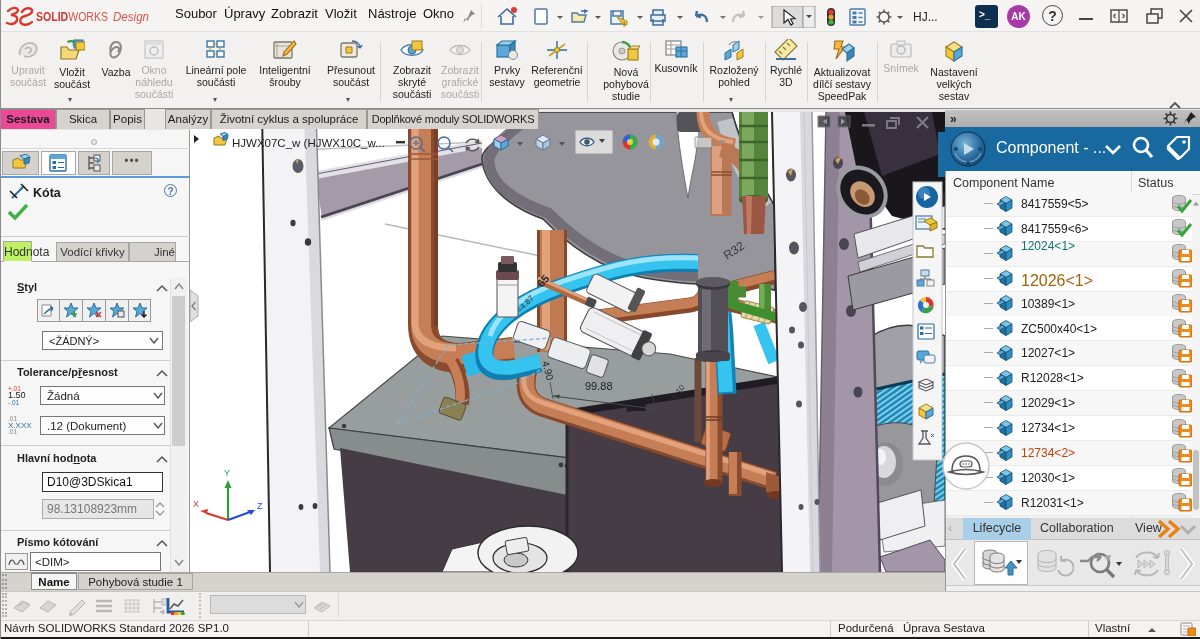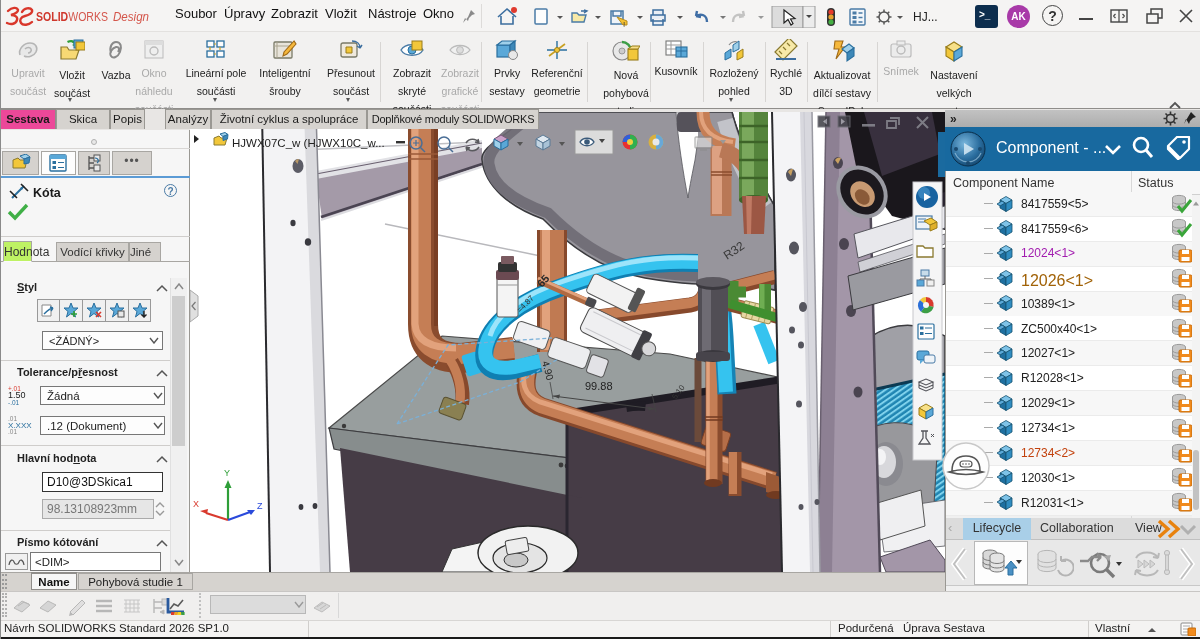--- a/index.html
+++ b/index.html
@@ -1,17 +1,17 @@
 <!DOCTYPE html>
 <html><head><meta charset="utf-8">
 <style>
 *{margin:0;padding:0;box-sizing:border-box}
 html,body{width:1200px;height:639px;overflow:hidden;font-family:"Liberation Sans",sans-serif;background:#f0efee}
 .abs{position:absolute}
-.rb{position:absolute;top:39px;text-align:center;font-size:10.5px;line-height:18px;color:#222;white-space:pre-line}
+.rb{position:absolute;top:39px;text-align:center;font-size:10.5px;line-height:12px;color:#222;white-space:pre-line}
 .rb .ic{display:block;margin:0 auto 3px auto}
 .rb.gray{color:#a9a9a9}
 .sep{position:absolute;top:42px;width:1px;height:60px;background:#d7d5d3}
 .tab{position:absolute;top:109px;height:20px;font-size:11.5px;color:#1a1a1a;background:#d6d3cf;border:1px solid #9a9893;border-bottom:none;text-align:center;line-height:19px;z-index:6}
 .mi{position:absolute;top:6px;font-size:13px;color:#111}
 </style></head>
 <body>
 
 <div class="abs" style="left:0;top:0;width:1200px;height:32px;background:#f5f4f3;border-bottom:1px solid #e3e1df"></div>
 <svg class="abs" style="left:4px;top:4px" width="152" height="26" viewBox="0 0 152 26">
@@ -282,21 +282,21 @@
   </svg>
 <div class="abs" style="left:33px;top:186px;font-size:12.5px;font-weight:bold;color:#1a1a1a">Kóta</div>
 <div class="abs" style="left:164px;top:184px;width:13px;height:13px;border:1.4px solid #4a7ba6;border-radius:50%;color:#4a7ba6;font-size:10px;font-weight:bold;text-align:center;line-height:13px">?</div>
 <svg class="abs" style="left:7px;top:203px" width="22" height="18" viewBox="0 0 22 18">
     <path d="M2 9 L8 15 L20 2" stroke="#3faf46" stroke-width="3.4" fill="none"></path>
   </svg>
 <div class="abs" style="left:0;top:236px;width:190px;height:1px;background:#cfcdcb"></div>
 
 <div class="abs" style="left:3px;top:241px;width:29px;height:21px;background:#bef264;border:1px solid #a8a6a2;border-bottom:1px solid #fafafa;font-size:12px;color:#333;text-align:center;line-height:20px;z-index:2">Hodnota</div>
 <div class="abs" style="left:56px;top:242px;width:73px;height:20px;background:#d5d2ce;border:1px solid #a8a6a2;font-size:11.5px;color:#333;text-align:center;line-height:19px">Vodící křivky</div>
-<div class="abs" style="left:129px;top:242px;width:32px;height:20px;background:#d5d2ce;border:1px solid #a8a6a2;font-size:11.5px;color:#333;text-align:left;line-height:19px">Jiné</div>
+<div class="abs" style="left:129px;top:242px;width:47px;height:20px;background:#d5d2ce;border:1px solid #a8a6a2;font-size:11.5px;color:#333;text-align:right;line-height:19px">Jiné</div>
 <div class="abs" style="left:0;top:261px;width:190px;height:1px;background:#a8a6a2"></div>
 
 <div class="abs" style="left:17px;top:281px;font-size:11px;font-weight:bold;color:#222"><span style="text-decoration:underline">S</span>tyl</div>
 <svg class="abs" style="left:156px;top:284px" width="12" height="8" viewBox="0 0 12 8">
     <path d="M1 7 L6 2 L11 7" stroke="#555" stroke-width="1.5" fill="none"></path>
   </svg>
 
 <div class="abs" style="left:37px;top:299px;width:114px;height:23px;border:1px solid #999;background:#f0f0f0"></div>
 <div class="abs" style="left:59px;top:299px;width:1px;height:23px;background:#999"></div>
 <div class="abs" style="left:82px;top:299px;width:1px;height:23px;background:#999"></div>
@@ -831,21 +831,21 @@
     <path d="M7 12 L11 17 L20 6" stroke="#3aa53a" stroke-width="3" fill="none"></path>
   </svg>
 <div class="abs" style="left:946px;top:242px;width:246px;height:24.9px;background:#f7f7f7;border-bottom:1px solid #ebebeb"></div>
 <div class="abs" style="left:984px;top:253px;width:9px;height:1px;background:#aaa"></div>
 <svg class="abs" style="left:996px;top:244px" width="19" height="18" viewBox="0 0 19 18">
     <path d="M4 5 L10 1.5 L16 5 L10 8.5 Z" fill="#7ec3e8" stroke="#14506e" stroke-width="0.8"></path>
     <path d="M4 5 L4 13 L10 16.5 L10 8.5 Z" fill="#1d6fa0" stroke="#14506e" stroke-width="0.8"></path>
     <path d="M16 5 L16 13 L10 16.5 L10 8.5 Z" fill="#2f8cc0" stroke="#14506e" stroke-width="0.8"></path>
     <path d="M1 9 L6 6 L9 8 L4 11 Z" fill="#5aa8d8" stroke="#14506e" stroke-width="0.8"></path>
   </svg>
-<div class="abs" style="left:1021px;top:246px;font-size:12px;color:#a21caf">12024&lt;1&gt;</div>
+<div class="abs" style="left:1021px;top:239px;font-size:12px;color:#0f766e">12024&lt;1&gt;</div>
 <svg class="abs" style="left:1171px;top:243px" width="22" height="20" viewBox="0 0 22 20">
     <ellipse cx="8" cy="4" rx="6.5" ry="2.6" fill="#c8c8c8" stroke="#9a9a9a"></ellipse>
     <path d="M1.5 4 V14 a6.5 2.6 0 0 0 13 0 V4" fill="#c8c8c8" stroke="#9a9a9a"></path>
     <path d="M1.5 7.5 a6.5 2.6 0 0 0 13 0 M1.5 11 a6.5 2.6 0 0 0 13 0" fill="none" stroke="#9a9a9a"></path>
     <rect x="8" y="7" width="13" height="12" rx="1.5" fill="#f08a1d" stroke="#c56a08"></rect>
     <rect x="11" y="7" width="7" height="4" fill="#fff"></rect>
     <rect x="10.5" y="14" width="8" height="4" fill="#fff"></rect>
   </svg>
 <div class="abs" style="left:946px;top:267px;width:246px;height:24.9px;background:#ffffff;border-bottom:1px solid #ebebeb"></div>
 <div class="abs" style="left:984px;top:278px;width:9px;height:1px;background:#aaa"></div>

